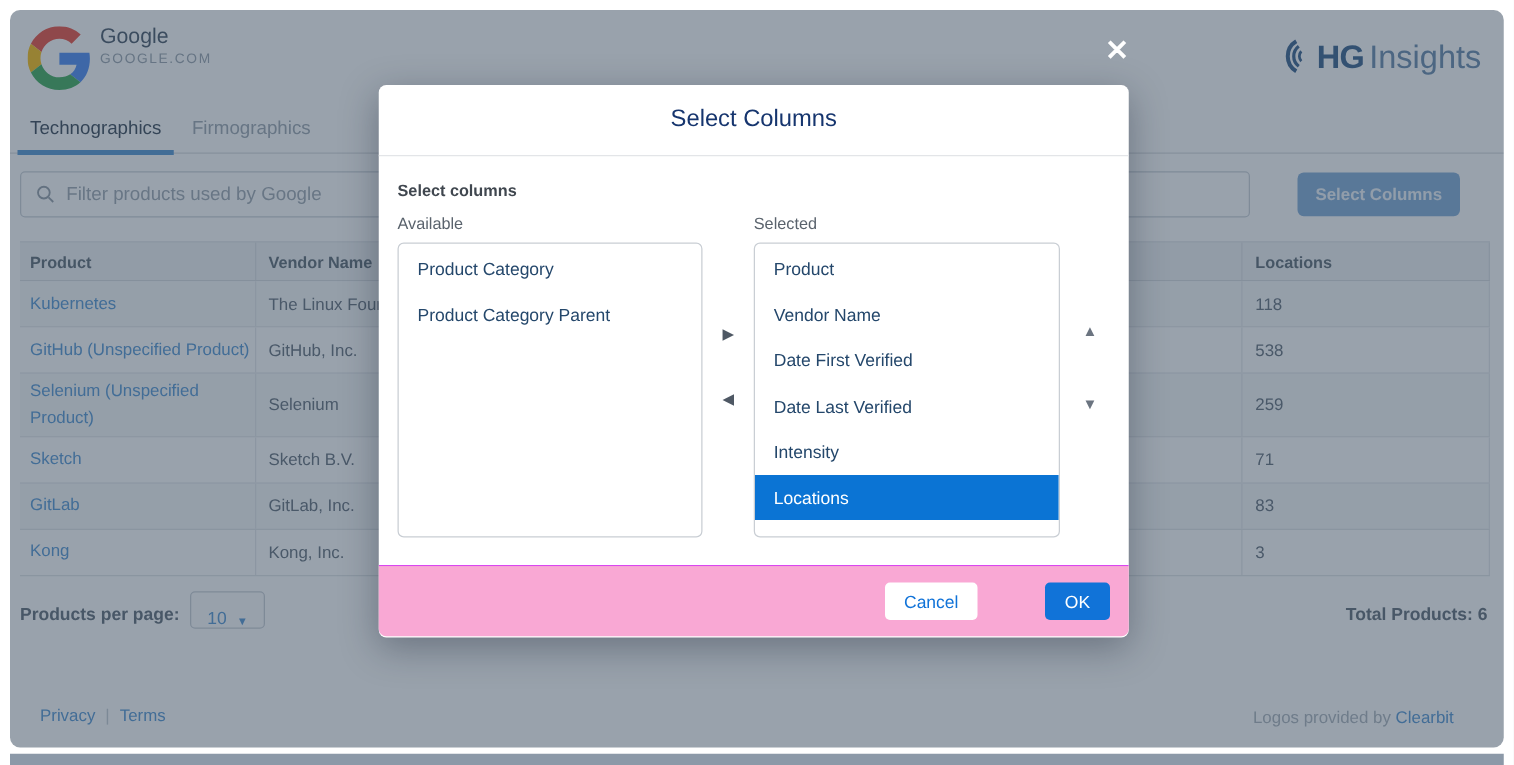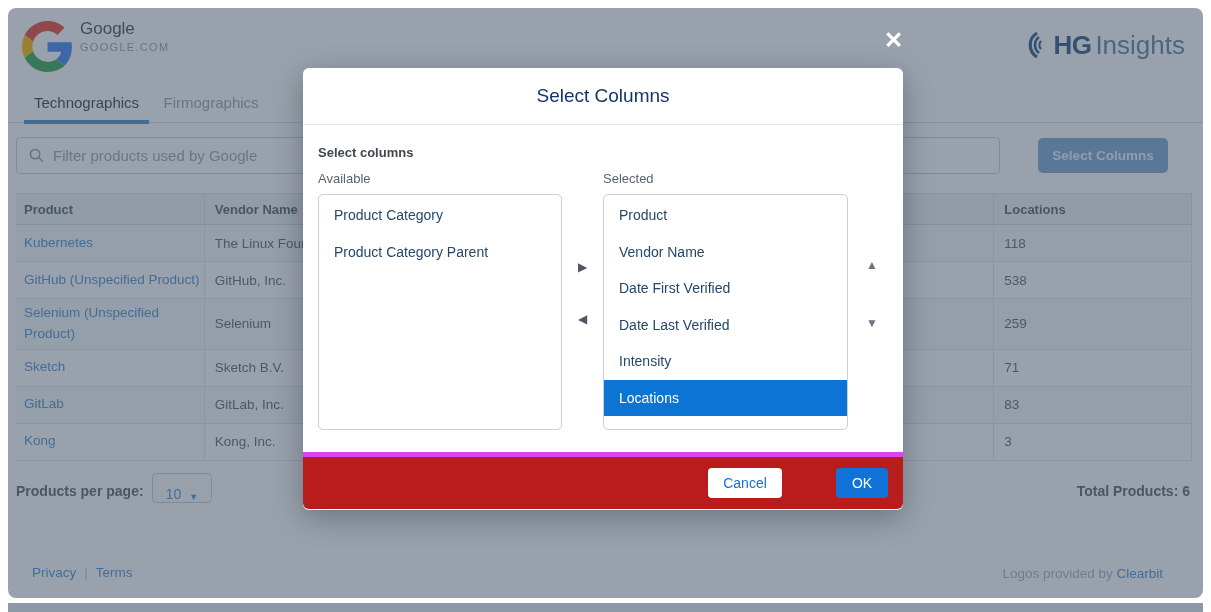--- a/index.html
+++ b/index.html
@@ -13,21 +13,21 @@
 
   .app-header { position:relative; height:80px; }
   .g-logo { position:absolute; left:14px; top:13px; width:51px; height:51px; }
   .company-name { position:absolute; left:72px; top:11px; font-size:17px; color:#3c4c5e; font-weight:500; }
   .company-domain { position:absolute; left:72px; top:33px; font-size:11px; color:#95a0ab;
     letter-spacing:1.3px; }
   .brand { position:absolute; right:18px; top:20px; display:flex; align-items:center; gap:4px; }
   .brand .hg { font-size:26px; font-weight:bold; color:#2b5787; letter-spacing:-0.5px; }
   .brand .insights { font-size:26px; font-weight:300; color:#5e83a8; letter-spacing:0; }
 
-  .tabbar { position:relative; height:35px; border-bottom:1px solid #d7dbe0; padding-left:16px; }
+  .tabbar { position:relative; height:35px; border-bottom:1px solid #d7dbe0; padding-left:6px; }
   .tab { display:inline-block; padding:6px 10px 9px 10px; font-size:15px; cursor:pointer; }
   .tab.active { color:#2c3c4d; font-weight:500; border-bottom:4px solid #4a90d2; }
   .tab.inactive { color:#96a1ac; }
 
   .toolbar { position:relative; height:62px; }
   .filter-box { position:absolute; left:8px; top:14px; width:984px; height:37px;
     border:1px solid #c9cfd6; border-radius:4px; background:#ffffff;
     display:flex; align-items:center; padding-left:12px; gap:9px; }
   .filter-placeholder { font-size:15px; color:#9aa4ae; }
   .select-columns-btn { position:absolute; left:1030px; top:15px; width:130px; height:35px;
@@ -89,21 +89,21 @@
   .box-selected { left:300px; width:245px; }
   .list-item { height:36.5px; display:flex; align-items:center; padding-left:15px;
     font-size:14px; color:#24476b; cursor:pointer; }
   .list-item.selected { background:#0b74d4; color:#ffffff; }
   .transfer-arrows { position:absolute; left:269px; top:69px; width:26px; height:236px; }
   .arrow-right { position:absolute; left:6px; top:66px; font-size:12px; color:#4e5864; cursor:pointer; }
   .arrow-left  { position:absolute; left:6px; top:118px; font-size:12px; color:#4e5864; cursor:pointer; }
   .order-arrows { position:absolute; left:560px; top:69px; width:26px; height:236px; }
   .arrow-up   { position:absolute; left:3px; top:64px; font-size:12px; color:#6b7480; cursor:pointer; }
   .arrow-down { position:absolute; left:3px; top:122px; font-size:12px; color:#6b7480; cursor:pointer; }
-  .modal-footer { height:57px; background:#b91c1c; border-top:5px solid #d946ef;
+  .modal-footer { height:57px; background:#f9a8d4; border-top:1px solid #d946ef;
     border-radius:0 0 6px 6px; display:flex; align-items:center; justify-content:flex-end;
     gap:10px; padding-right:15px; }
   .btn { height:30px; border-radius:4px; font-size:14px; border:none; cursor:pointer;
     font-family:"Liberation Sans",sans-serif; }
   .btn-cancel { width:74px; background:#ffffff; color:#1173d8; }
   .btn-ok { width:52px; background:#1173d8; color:#ffffff; font-weight:500;margin-left:44px; }
 </style>
 </head>
 <body>
 

